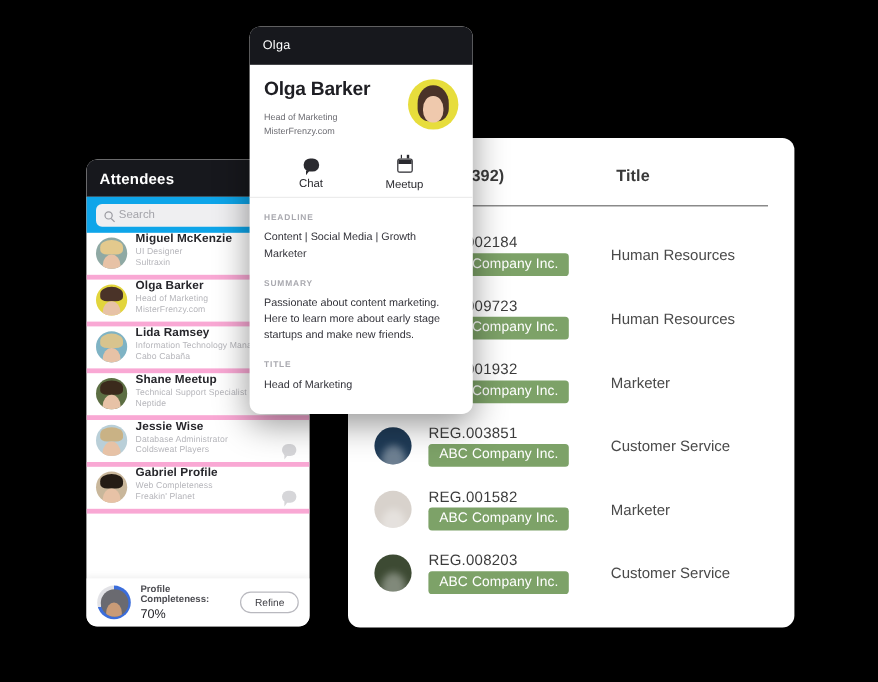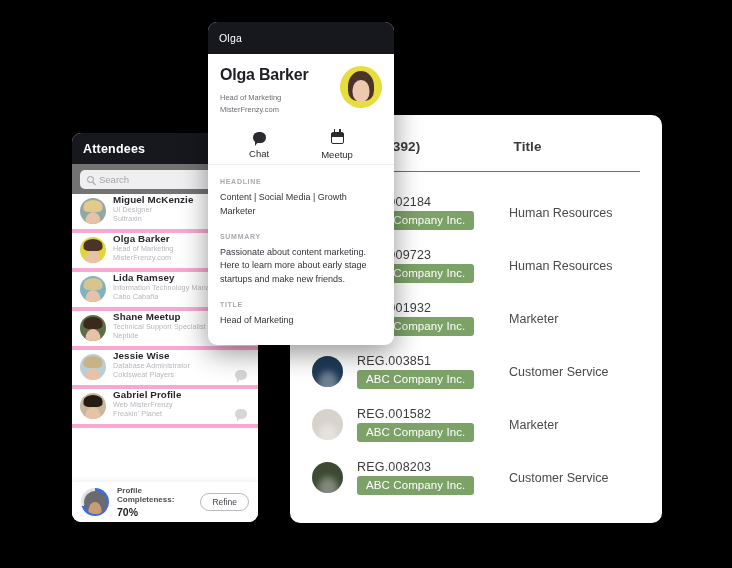--- a/index.html
+++ b/index.html
@@ -127,21 +127,21 @@
   }
   .att-header span {
     color: #ffffff;
     font-size: 12.5px;
     font-weight: bold;
     letter-spacing: 0.2px;
   }
   .att-search-wrap {
     padding: 6px 8px 5px 8px;
     flex: none;
-    background: #737373;
+    background: #0ea5e9;
   }
   .att-search {
     background: #efeff1;
     border-radius: 5px;
     height: 19px;
     display: flex;
     align-items: center;
     padding: 0 7px;
     gap: 5px;
   }
@@ -262,21 +262,21 @@
   .pc-ring .inner .face {
     position: absolute;
     left: 50%; top: 48%;
     width: 13px; height: 17px;
     transform: translateX(-50%);
     border-radius: 50% 50% 42% 42%;
     background: #c99b77;
   }
   .pc-txt { margin-left: 8px; flex: 1; }
   .pc-label { font-size: 8px; color: #4d4d52; font-weight: 600; }
-  .pc-val { font-size: 10.5px; color: #1f1f24; font-weight: bold; margin-top: 2px; }
+  .pc-val { font-size: 10.5px; color: #1f1f24; font-weight: normal; margin-top: 2px; }
   .refine-btn {
     border: 1px solid #b9b9bf;
     border-radius: 11px;
     padding: 3px 11px;
     font-size: 8.5px;
     color: #3e3e44;
     background: #fff;
     flex: none;
   }
 
@@ -562,21 +562,21 @@
         <div class="chat-dot"></div>
       </div>
 
       <div class="att-item">
         <div class="av" style="background:#c9b79b;">
           <div class="hair" style="background:#241c15;"></div>
             <div class="face"></div>
         </div>
         <div class="att-txt">
           <div class="att-name">Gabriel Profile</div>
-          <div class="att-sub">Web MisterFrenzy</div>
+          <div class="att-sub">Web Completeness</div>
           <div class="att-sub">Freakin' Planet</div>
         </div>
         <div class="chat-dot"></div>
       </div>
 
     </div>
     <div class="att-footer">
       <div class="pc-ring">
         <div class="inner">
             <div class="face"></div>

